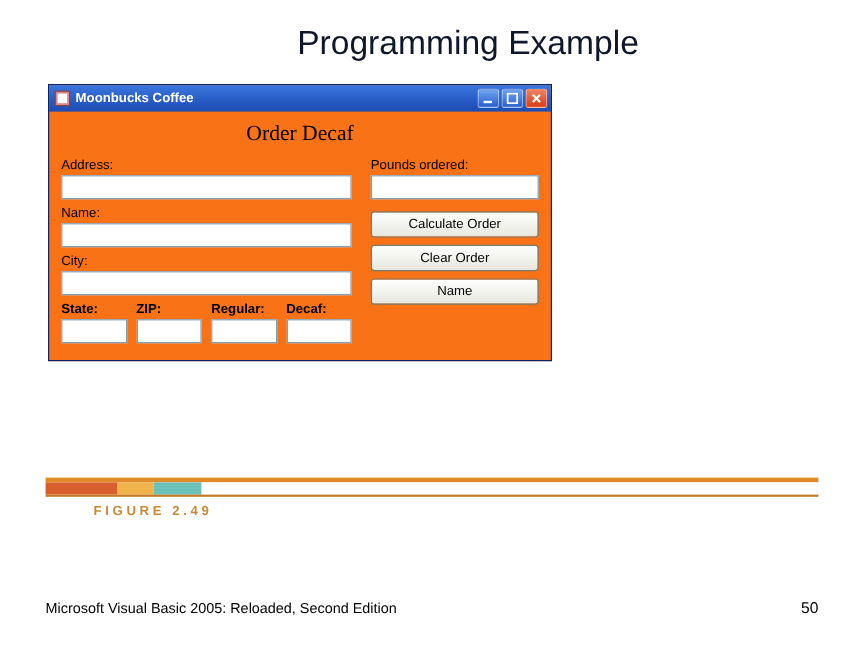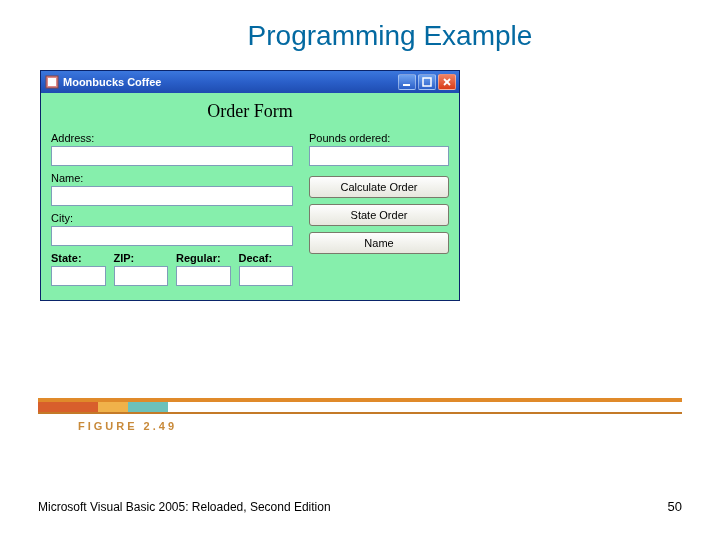--- a/index.html
+++ b/index.html
@@ -10,28 +10,28 @@
     font-family: Arial, Helvetica, sans-serif;
     position: relative;
     overflow: hidden;
   }
   .slide-title {
     font-size: 28px;
     font-weight: normal;
     text-align: center;
     padding-top: 20px;
     padding-bottom: 18px;
-    color: #0369a1;
+    color: #0f172a;
     margin-left: 60px;
   }
   .window {
     margin-left: 40px;
     width: 420px;
     border: 1px solid #0a246a;
-    background: #86efac;
+    background: #f97316;
     font-family: Tahoma, Arial, sans-serif;
   }
   .titlebar {
     height: 22px;
     background: linear-gradient(to bottom, #3b77dd 0%, #2a5fc9 50%, #1e4cb0 100%);
     display: flex;
     align-items: center;
     padding: 0 3px 0 4px;
     color: #fff;
   }
@@ -201,21 +201,21 @@
     </span>
     <span class="winbtn close">
       <svg width="10" height="10" viewBox="0 0 10 10">
           <line x1="2" y1="2" x2="8" y2="8" stroke="#fff" stroke-width="1.8"></line>
           <line x1="8" y1="2" x2="2" y2="8" stroke="#fff" stroke-width="1.8"></line>
         </svg>
     </span>
   </div>
 
   <div class="client">
-    <div class="form-title">Order Form</div>
+    <div class="form-title">Order Decaf</div>
 
     <div class="form-body">
       <div class="left-col">
         <div class="field">
           <label>Address:</label>
           <input class="textbox" value="" style="">
         </div>
         <div class="field">
           <label>Name:</label>
           <input class="textbox" value="" style="">
@@ -244,21 +244,21 @@
         </div>
       </div>
 
       <div class="right-col">
         <div class="field">
           <label>Pounds ordered:</label>
           <input class="textbox" value="" style="">
         </div>
         <div class="btnstack">
           <div class="vb-btn">Calculate Order</div>
-          <div class="vb-btn">State Order</div>
+          <div class="vb-btn">Clear Order</div>
           <div class="vb-btn">Name</div>
         </div>
       </div>
     </div>
   </div>
 </div>
 
 <div class="figure-bar">
   <div class="fb-top"></div>
   <div class="fb-mid">

